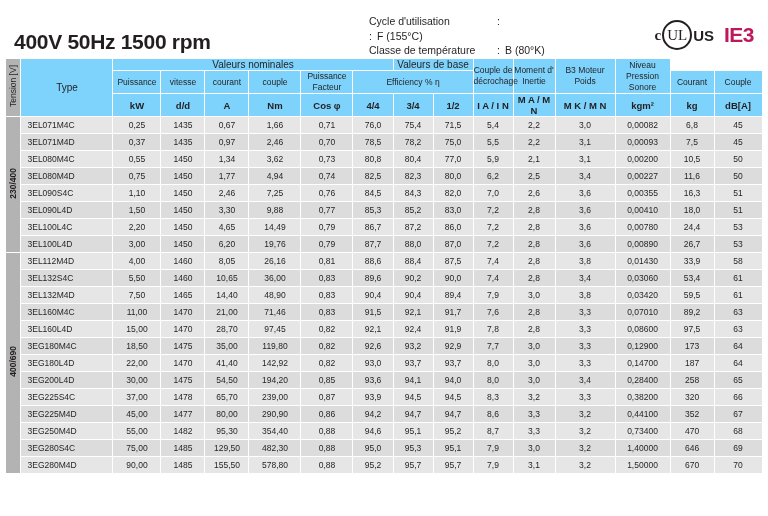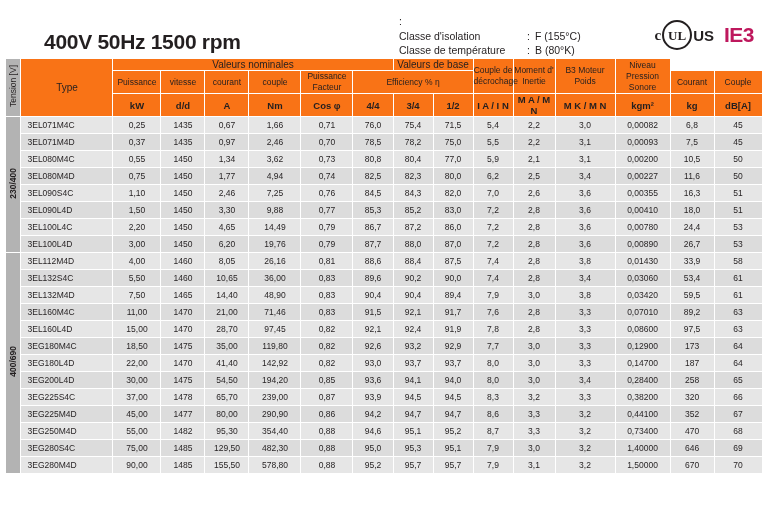--- a/index.html
+++ b/index.html
@@ -31,21 +31,20 @@
     box-sizing: border-box;
   }
   .title {
     font-size: 21px;
     font-weight: bold;
     letter-spacing: -0.3px;
     white-space: nowrap;
     margin-top: 18px;
     flex: 0 0 auto;
     width: 355px;
-    margin-left: 30px;
   }
   .specs {
     flex: 1 1 auto;
     font-size: 10.5px;
     line-height: 14.5px;
     padding-top: 2px;
   }
   .spec-row {
     display: flex;
   }
@@ -82,22 +81,22 @@
   }
   .ul-circle {
     width: 26px;
     height: 26px;
     border: 2.5px solid #231f20;
     border-radius: 50%;
     display: flex;
     align-items: center;
     justify-content: center;
     font-family: "Liberation Serif", serif;
-    font-weight: bold;
-    font-size: 13px;
+    font-weight: normal;
+    font-size: 15px;
     line-height: 1;
   }
   .ul-us {
     font-size: 15px;
     font-weight: bold;
     margin-left: 1px;
   }
   .ie3 {
     font-size: 21px;
     font-weight: bold;
@@ -114,21 +113,21 @@
   }
   table.data th, table.data td {
     border: 1px solid #ffffff;
     font-size: 8.5px;
     text-align: center;
     vertical-align: middle;
     padding: 0;
     line-height: 11px;
   }
   thead th {
-    background: #f97316;
+    background: #7dd3fc;
     color: #231f20;
     font-weight: normal;
     font-size: 9px;
   }
   thead th.unit {
     font-weight: bold;
     font-size: 9.5px;
   }
   thead th.grp {
     font-size: 10px;
@@ -165,24 +164,24 @@
 </head>
 <body>
 
 <div class="page">
 
   <div class="header">
     <div class="title">400V 50Hz 1500 rpm</div>
 
     <div class="specs">
       <div class="spec-row">
+        <div class="spec-label">Cycle d'utilisation</div>
         <div class="spec-sep">:</div>
       </div>
       <div class="spec-row">
-        <div class="spec-label">Classe d'isolation</div>
         <div class="spec-sep">:</div>
         <div class="spec-value">F (155°C)</div>
       </div>
       <div class="spec-row">
         <div class="spec-label">Classe de température</div>
         <div class="spec-sep">:</div>
         <div class="spec-value">B (80°K)</div>
       </div>
     </div>
 

